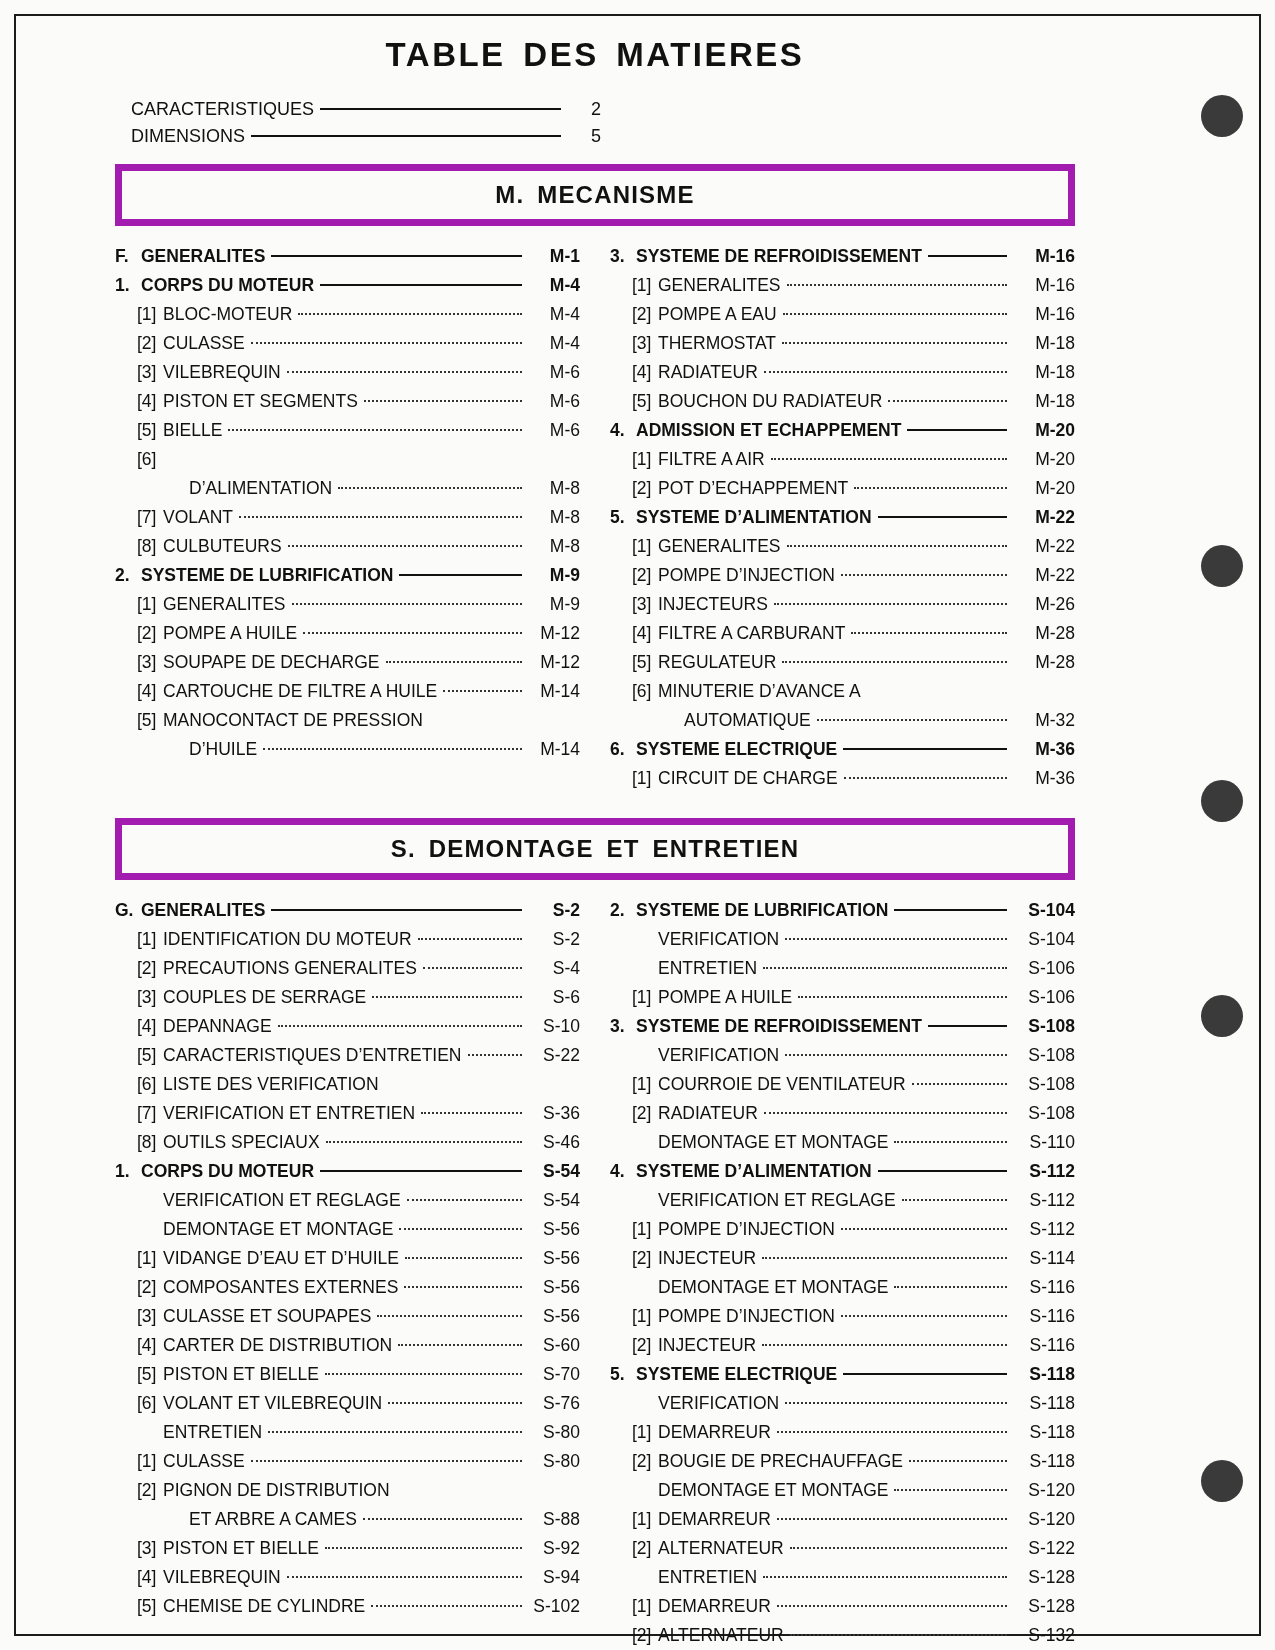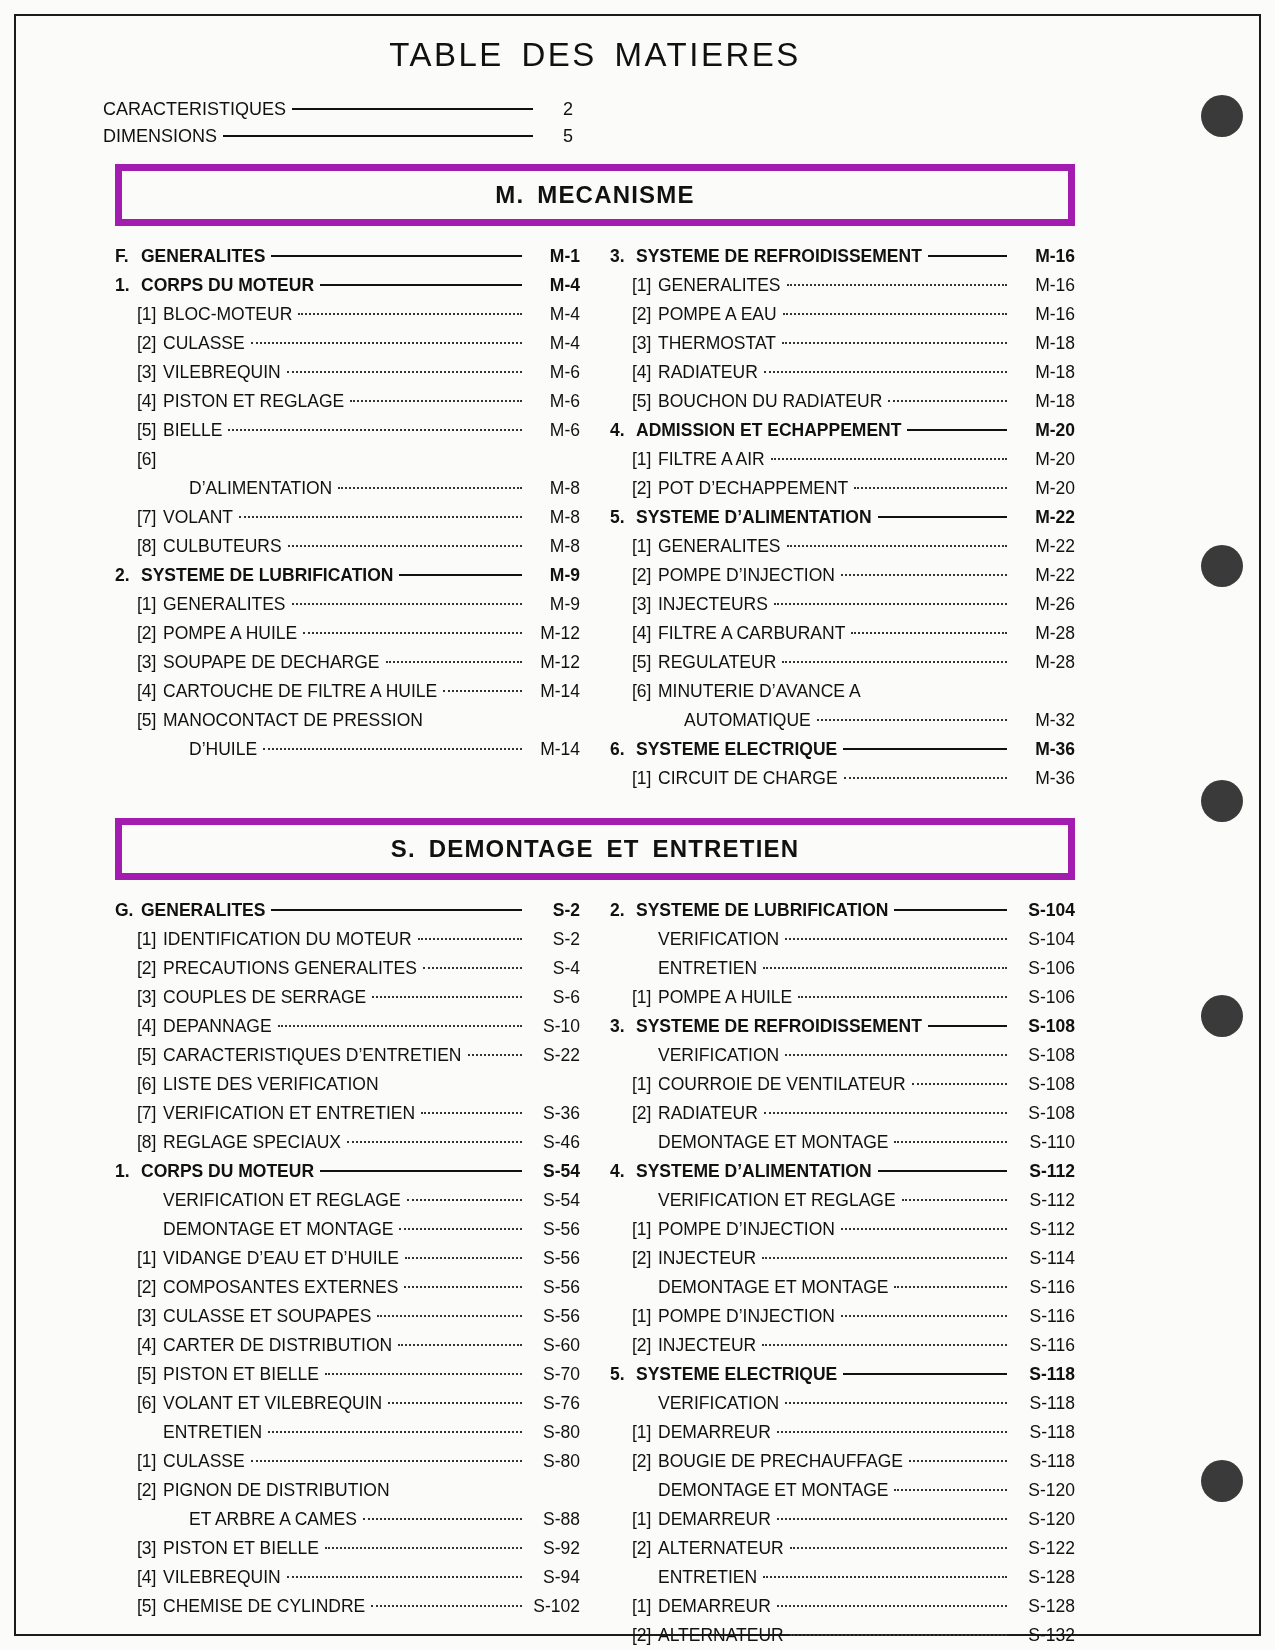--- a/index.html
+++ b/index.html
@@ -30,21 +30,21 @@
     border: 2px solid #1b1b1b;
   }
   .inner {
     position: absolute;
     left: 95px;
     top: 36px;
     width: 1000px;
   }
   h1.title {
     font-size: 33px;
-    font-weight: normal;
+    font-weight: bold;
     letter-spacing: 2.5px;
     text-align: center;
     margin: 0 0 22px 0;
     word-spacing: 6px;
   }
   
   .row {
     display: flex;
     align-items: baseline;
     font-size: 17.5px;
@@ -68,21 +68,21 @@
     top: -5px;
   }
   .lead.none { border: none; }
   .row .pg {
     flex: 0 0 auto;
     text-align: right;
   }
   .bold { font-weight: bold; }
 
   
-  .toplist { margin-left: 8px; width: 470px; }
+  .toplist { margin-left: 36px; width: 470px; }
   .toplist .row { line-height: 27px; font-size: 18px; }
   .toplist .pg { width: 34px; }
 
   
   .banner {
     margin: 14px 20px 0 20px;
     border: 7px solid #a21caf;
     height: 48px;
     display: flex;
     align-items: center;
@@ -182,21 +182,21 @@
               <span class="pg">M-4</span>
             </div>
             <div class="row lvl1">
               <span class="num">[3]</span>
               <span class="lbl">VILEBREQUIN</span>
               <span class="lead dots"></span>
               <span class="pg">M-6</span>
             </div>
             <div class="row lvl1">
               <span class="num">[4]</span>
-              <span class="lbl">PISTON ET REGLAGE</span>
+              <span class="lbl">PISTON ET SEGMENTS</span>
               <span class="lead dots"></span>
               <span class="pg">M-6</span>
             </div>
             <div class="row lvl1">
               <span class="num">[5]</span>
               <span class="lbl">BIELLE</span>
               <span class="lead dots"></span>
               <span class="pg">M-6</span>
             </div>
             <div class="row lvl1">
@@ -431,21 +431,21 @@
               <span class="pg"></span>
             </div>
             <div class="row lvl1">
               <span class="num">[7]</span>
               <span class="lbl">VERIFICATION ET ENTRETIEN</span>
               <span class="lead dots"></span>
               <span class="pg">S-36</span>
             </div>
             <div class="row lvl1">
               <span class="num">[8]</span>
-              <span class="lbl">REGLAGE SPECIAUX</span>
+              <span class="lbl">OUTILS SPECIAUX</span>
               <span class="lead dots"></span>
               <span class="pg">S-46</span>
             </div>
             <div class="row lvl0 bold">
               <span class="num">1.</span>
               <span class="lbl">CORPS DU MOTEUR</span>
               <span class="lead solid"></span>
               <span class="pg">S-54</span>
             </div>
             <div class="row lvl1">

